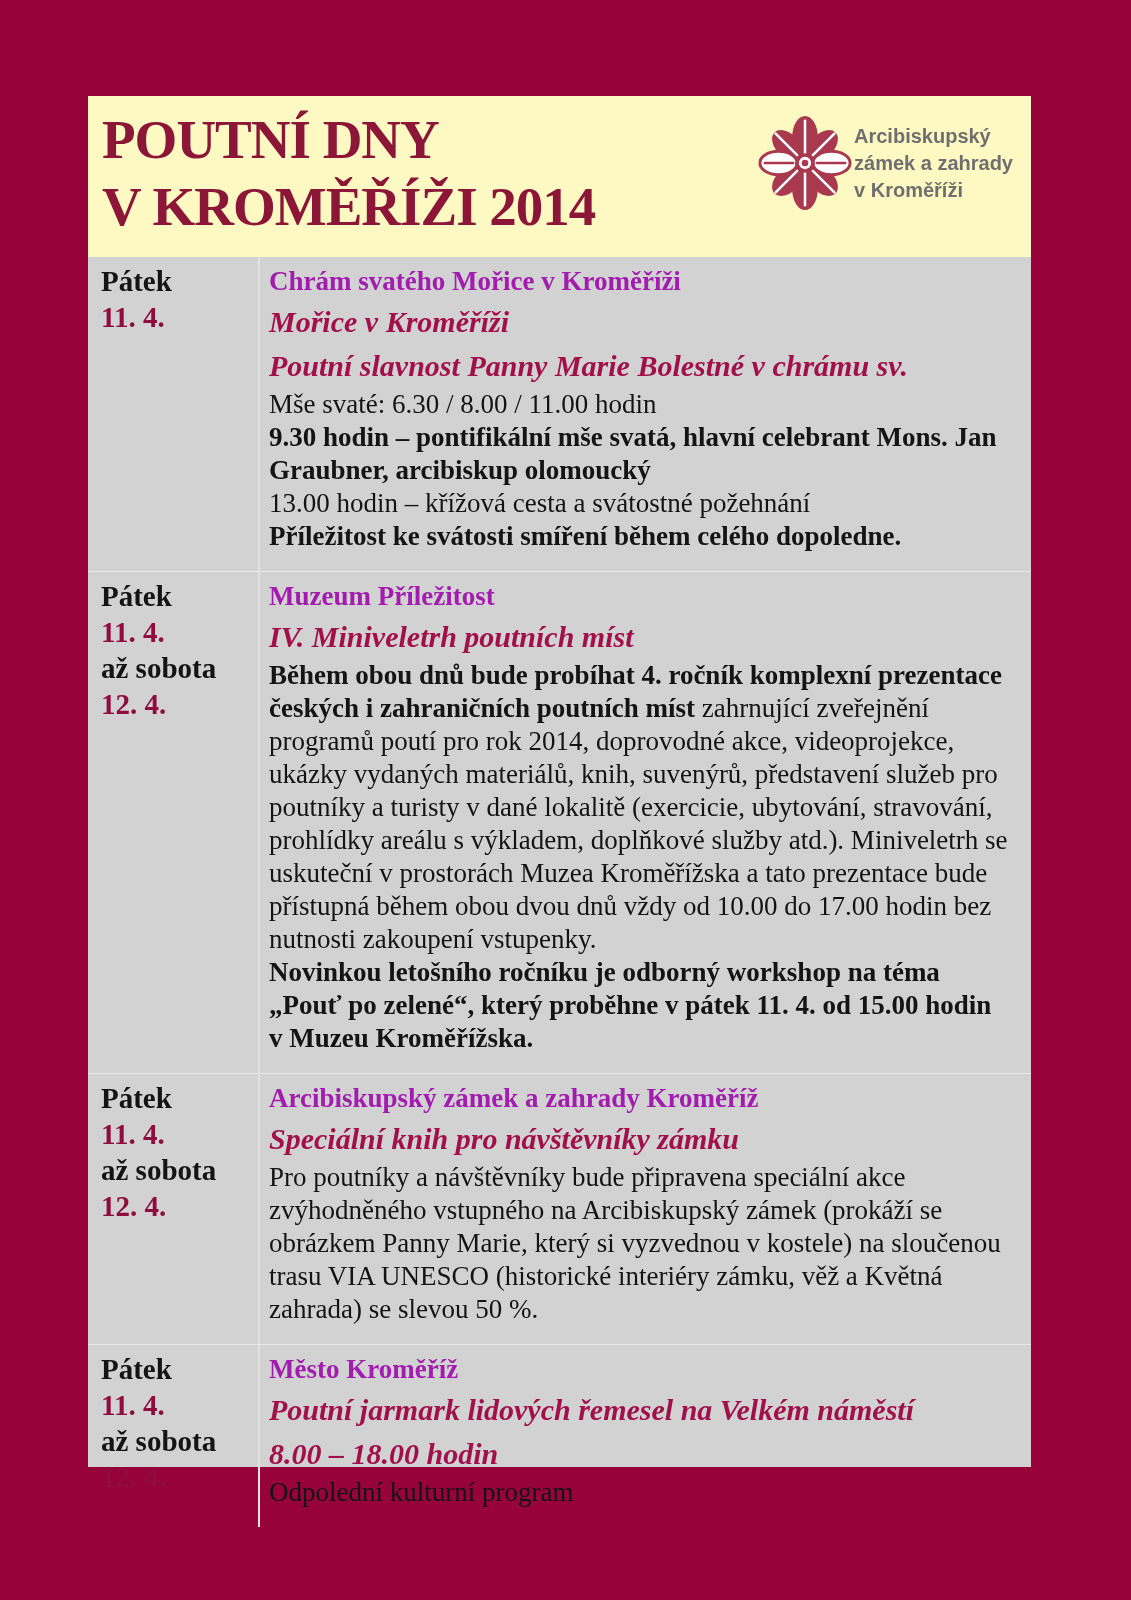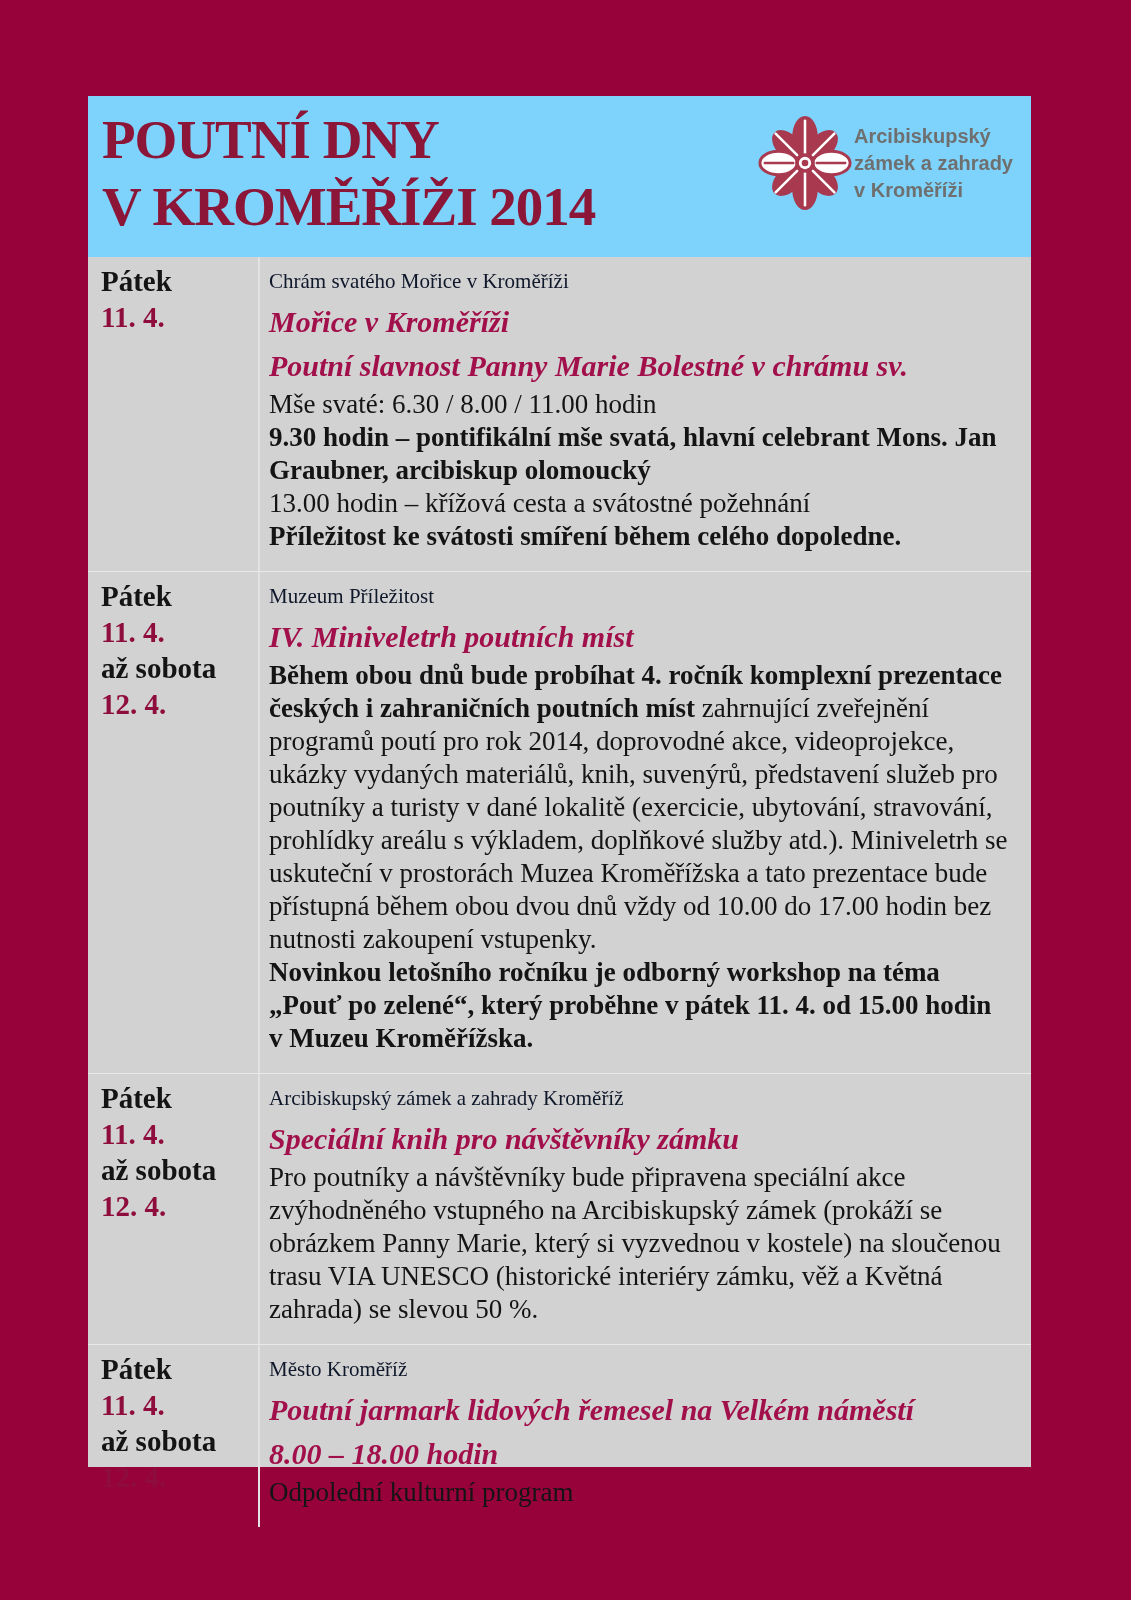--- a/index.html
+++ b/index.html
@@ -6,21 +6,21 @@
   body{
     width:1131px;height:1600px;position:relative;
     background:#98023B;
     font-family:"Liberation Serif", serif;
     overflow:hidden;
   }
   .sheet{position:absolute;left:88px;top:96px;width:943px;}
 
   
   .header{
-    background:#7dd3fc;height:161px;
+    background:#fef9c3;height:161px;
     display:flex;justify-content:space-between;align-items:flex-start;
     box-sizing:border-box;padding:4px 18px 0 14px;
   }
   .main-title{
     color:#8C1638;font-weight:bold;font-size:55px;line-height:67px;
     letter-spacing:-1px;margin-top:6px;
   }
   .main-title div{white-space:nowrap;}
   .logo{display:flex;align-items:center;margin-top:14px;}
   .logo-flower{width:98px;height:98px;flex:0 0 auto;}
@@ -43,21 +43,21 @@
   .row:nth-child(3){min-height:253px;}
   .row:nth-child(4){min-height:160px;}
   .date-col{
     box-sizing:border-box;padding:6px 0 0 13px;
     border-right:2px solid #E2E2E2;
   }
   .date-line{font-size:29px;font-weight:bold;line-height:36px;white-space:nowrap;}
   .date-dark{color:#141414;}
   .date-red{color:#8E0D3C;}
   .content-col{box-sizing:border-box;padding:5px 20px 18px 9px;color:#141414;}
-  .venue{font-size:21px;font-weight:normal;line-height:38px;color:#0f172a;}
+  .venue{font-size:27px;font-weight:bold;line-height:38px;color:#a21caf;}
   .event-title{
     font-size:30px;font-weight:bold;font-style:italic;
     color:#A2104B;line-height:44px;
   }
   .para{font-size:27px;line-height:33px;margin:0;color:#141414;}
   .para .seg-bold{font-weight:bold;}
 </style>
 </head>
 <body>
 

